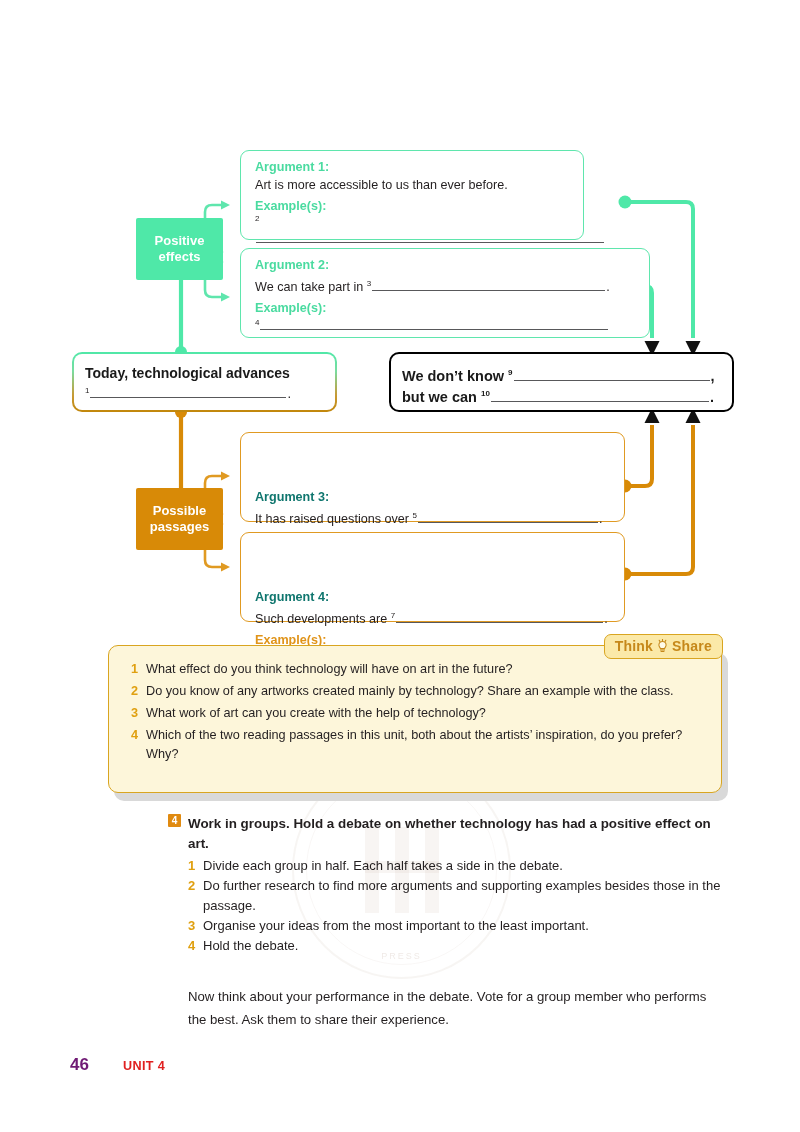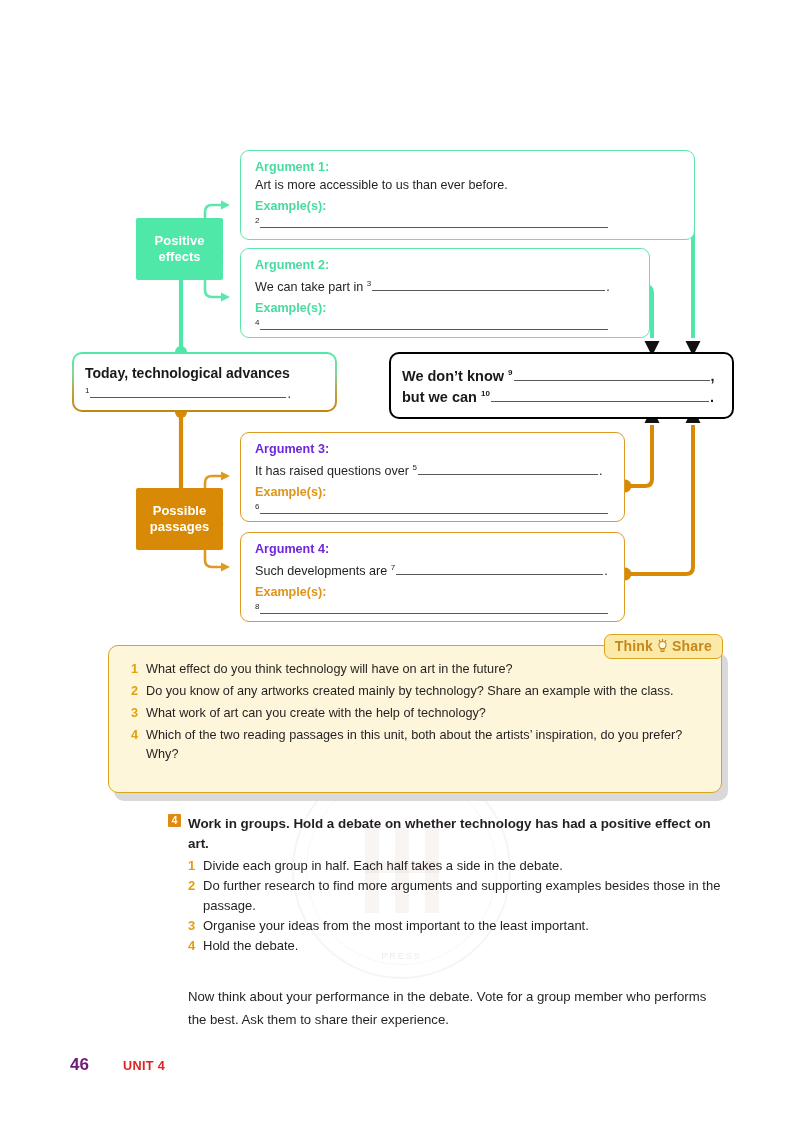--- a/index.html
+++ b/index.html
@@ -65,21 +65,21 @@
 
   .argbox{
     position:absolute;background:#fff;border-radius:9px;
     box-sizing:border-box;
     padding:9px 14px 8px 14px;
   }
   .argbox.green{border:1.6px solid #5FE6AD;}
   .argbox.orange{border:1.6px solid #E09A22;}
   .arg-title{font-size:12.6px;font-weight:bold;margin-bottom:3px;}
   .argbox.green .arg-title{color:#4ADBA0;}
-  .argbox.orange .arg-title{color:#6d28d9;}
+  .argbox.orange .arg-title{color:#0f766e;margin-top:48px;}
   .arg-body{font-size:12.6px;color:#231f20;line-height:17px;white-space:nowrap;}
   .sup{font-size:8px;vertical-align:super;}
   .blank{
     display:inline-block;border-bottom:1.1px solid #58585a;
     vertical-align:baseline;height:13px;margin:0 1px;
   }
   .ex-label{font-size:12.6px;font-weight:bold;margin-top:5px;}
   .argbox.green .ex-label{color:#4ADBA0;}
   .argbox.orange .ex-label{color:#E0941A;}
   .ex-line{margin-top:1px;font-size:12.6px;}
@@ -212,21 +212,21 @@
       <path d="M625,346 L645,346 Q652,346 652,339 L652,285" stroke="#D88A07" stroke-width="4" fill="none"></path>
       <path d="M652,330 L652,280" stroke="url(#gBotArrow)" stroke-width="4" fill="none"></path>
       <path d="M652,268 l-7.5,15 h15 Z" fill="#111111"></path>
 
       <circle cx="625" cy="434" r="6.5" fill="#D88A07"></circle>
       <path d="M625,434 L686,434 Q693,434 693,427 L693,285" stroke="#D88A07" stroke-width="4" fill="none"></path>
       <path d="M693,340 L693,280" stroke="url(#gBotArrow)" stroke-width="4" fill="none"></path>
       <path d="M693,268 l-7.5,15 h15 Z" fill="#111111"></path>
     </svg>
 
-    <div class="argbox green" style="left:240px;top:10px;width:455px;height:90px;">
+    <div class="argbox green" style="left:240px;top:10px;width:344px;height:90px;">
       <div class="arg-title">Argument 1:</div>
       <div class="arg-body">
         <span>Art is more accessible to us than ever before.</span>
       </div>
       <div class="ex-label">Example(s):</div>
       <div class="ex-line">
         <span class="sup">2</span><span class="blank" style="width:348px;"></span>
       </div>
     </div>
 
@@ -242,21 +242,21 @@
       </div>
     </div>
 
     <div class="topicbox gradbox" style="left:72px;top:212px;width:265px;height:60px;">
       <div class="tb-title">Today, technological advances</div>
       <div class="tb-line">
         <span class="sup">1</span><span class="blank" style="width:196px;"></span><span>.</span>
       </div>
     </div>
 
-    <div class="topicbox blackbox" style="left:389px;top:212px;width:345px;height:67px;">
+    <div class="topicbox blackbox" style="left:389px;top:212px;width:345px;height:60px;">
       <div class="tb-title">
         <span>We don’t know</span>
         <span class="sup">9</span><span class="blank" style="width:196px;"></span><span>,</span>
       </div>
       <div class="tb-title">
         <span>but we can</span>
         <span class="sup">10</span><span class="blank" style="width:218px;"></span><span>.</span>
       </div>
     </div>
 

